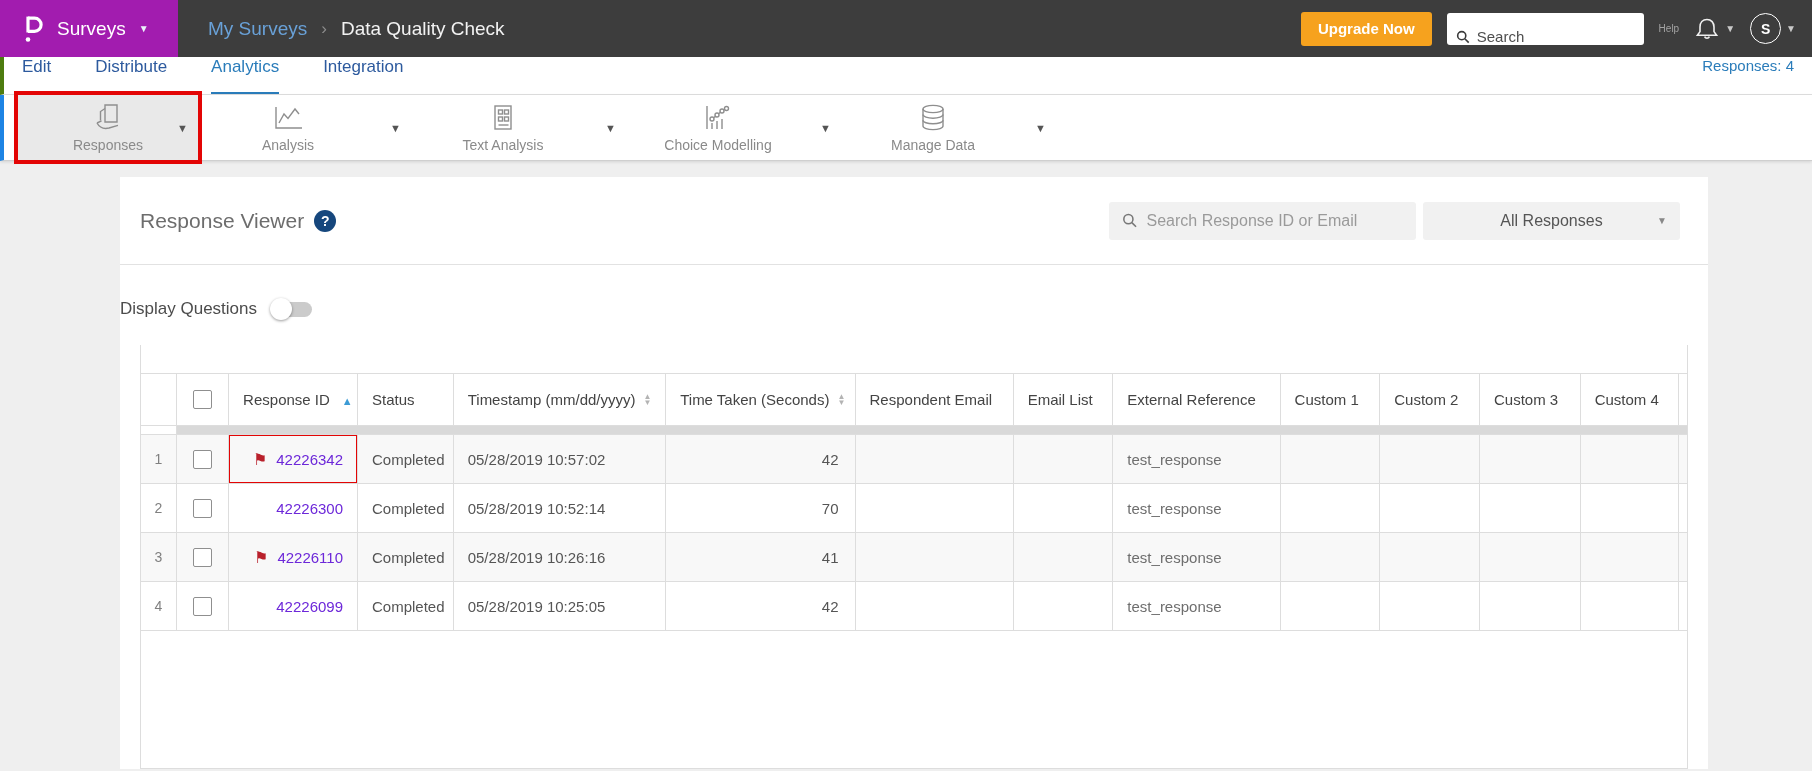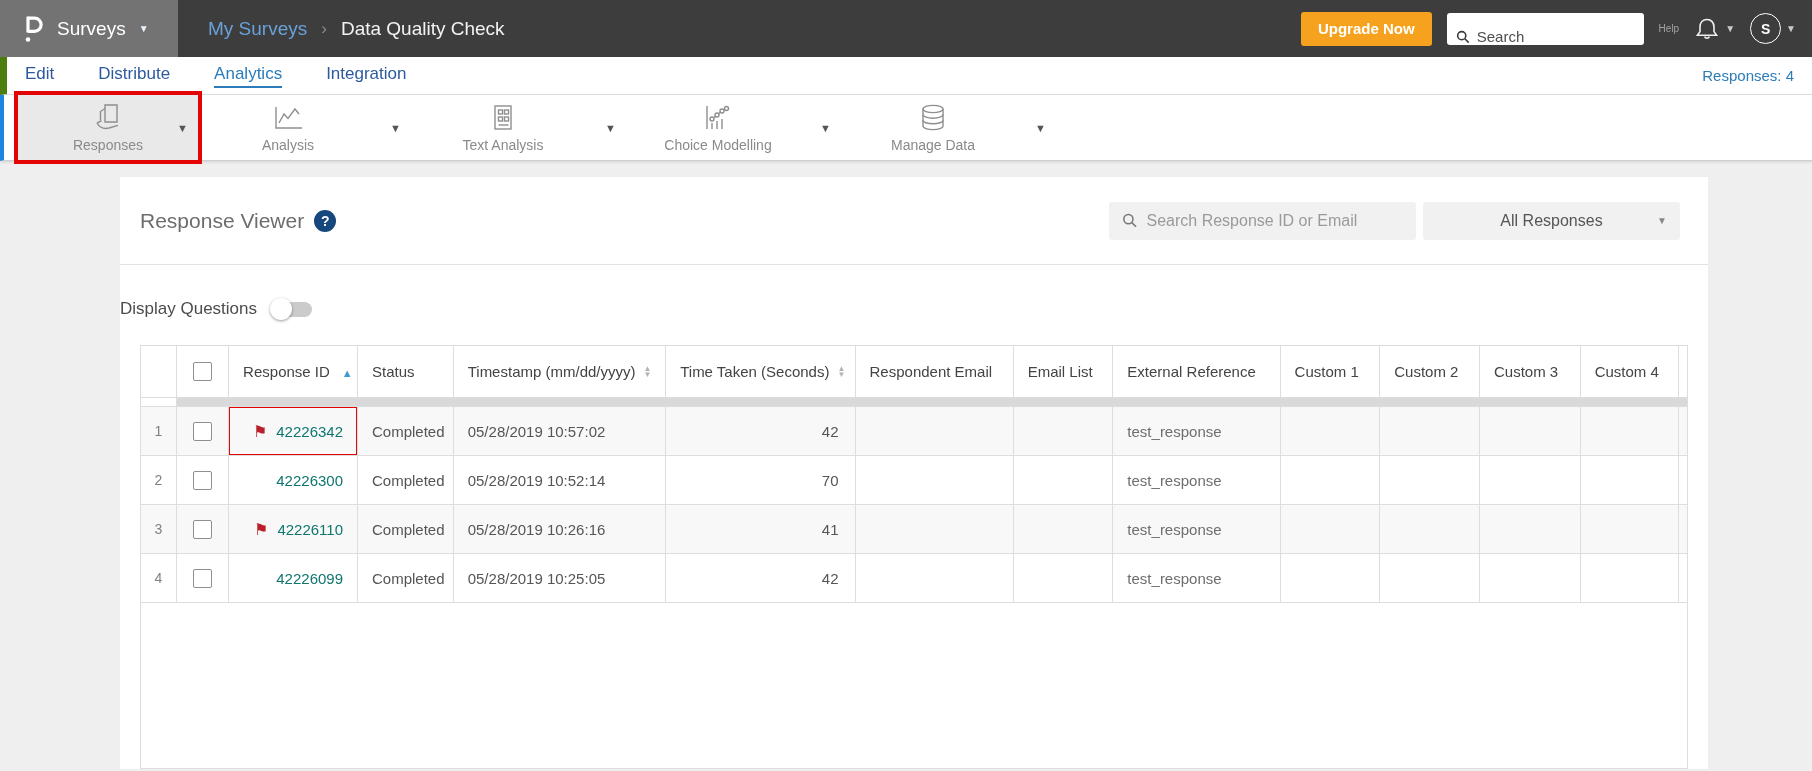--- a/index.html
+++ b/index.html
@@ -2,41 +2,41 @@
 <html><head>
 <meta charset="utf-8">
 <style>
   * { margin:0; padding:0; box-sizing:border-box; }
   html,body { width:1812px; height:771px; }
   body { font-family:"Liberation Sans", sans-serif; background:#efefef; overflow:hidden; }
   .screen { width:1812px; height:771px; position:relative; overflow:hidden; background:#efefef; }
 
   
   .topbar { height:57px; background:#3d3d3d; display:flex; align-items:center; }
-  .logo-zone { width:178px; height:100%; background:#737373; display:flex; align-items:center; padding-left:22px; gap:13px; cursor:pointer; flex:none; }
+  .logo-zone { width:178px; height:100%; background:#a21caf; display:flex; align-items:center; padding-left:22px; gap:13px; cursor:pointer; flex:none; }
   .product-label { color:#fff; font-size:19px; }
   .caret { font-size:10px; line-height:1; }
   .caret-light { color:#eaf2fb; }
   .caret-dim { color:#c9c9c9; }
   .caret-gray { color:#888; }
   .breadcrumb { display:flex; align-items:center; gap:14px; margin-left:30px; font-size:19px; }
   .bc-parent { color:#69a1d8; text-decoration:none; cursor:pointer; }
   .bc-sep { color:#8c8c8c; font-size:17px; }
   .bc-current { color:#f2f2f2; }
   .topbar-right { margin-left:auto; display:flex; align-items:center; gap:15px; margin-right:16px; }
   .upgrade { background:#f6a21e; color:#fff; border:none; border-radius:3px; font-size:15px; font-weight:700; height:34px; padding:0 17px; cursor:pointer; font-family:inherit; }
   .tsearch { width:197px; height:32px; background:#fff; border-radius:3px; display:flex; align-items:flex-end; padding:0 9px; gap:7px; }
   .tsearch input { border:none; outline:none; background:transparent; width:100%; font-size:15px; color:#333; font-family:inherit; }
   .tsearch input::placeholder { color:#4e4e4e; }
   .help-link { color:#a3a3a3; font-size:10px; text-decoration:none; cursor:pointer; }
   .icon-group { display:flex; align-items:center; gap:5px; cursor:pointer; }
   .avatar { width:31px; height:31px; border:1.5px solid #fff; border-radius:50%; color:#fff; font-size:14px; font-weight:600; display:flex; align-items:center; justify-content:center; }
 
   
-  .navrow { height:38px; background:#fff; border-left:7px solid #4d7c0f; border-bottom:1px solid #e0e0e0; display:flex; align-items:center; padding-left:18px; gap:44px; }
+  .navrow { height:38px; background:#fff; border-left:4px solid #4d7c0f; border-bottom:1px solid #e0e0e0; display:flex; padding-left:18px; gap:44px; }
   .nav-item { font-size:17px; color:#2d5a9e; text-decoration:none; cursor:pointer; padding-bottom:2px; border-bottom:2px solid transparent; }
   .nav-item.active { color:#2a7cba; border-bottom-color:#2a7cba; }
   .responses-count { margin-left:auto; margin-right:18px; font-size:15px; color:#2a7cba; }
 
   
   .toolbar { height:66px; background:#fff; border-left:4px solid #1d84e4; border-bottom:1px solid #cfcfcf; box-shadow:0 1px 3px rgba(0,0,0,.12); display:flex; align-items:stretch; padding-left:14px; position:relative; z-index:2; }
   .tgroup { display:flex; align-items:center; }
   .titem { width:180px; height:100%; display:flex; flex-direction:column; align-items:center; justify-content:center; gap:4px; cursor:pointer; position:relative; }
   .titem svg { stroke:#8e8e8e; fill:none; stroke-width:1.4; }
   .tlabel { font-size:14px; color:#8a8a8a; }
@@ -59,37 +59,37 @@
   .rfilter { width:257px; height:38px; background:#f1f1f1; border-radius:3px; display:flex; align-items:center; justify-content:center; font-size:16px; color:#555; position:relative; cursor:pointer; }
   .rfilter .caret-gray { position:absolute; right:13px; top:50%; transform:translateY(-50%); }
 
   .dq-row { display:flex; align-items:center; gap:15px; margin-top:34px; flex:none; }
   .dq-label { font-size:17px; color:#4c4c4c; }
   .toggle { width:40px; height:15px; background:#cbcbcb; border-radius:8px; position:relative; cursor:pointer; display:inline-block; }
   .toggle .knob { position:absolute; left:-2px; top:-4px; width:22px; height:22px; background:#fff; border-radius:50%; box-shadow:0 1px 3px rgba(0,0,0,.4); }
 
   
   .table-zone { margin:26px 20px 0 20px; flex:1; border-left:1px solid #ddd; border-right:1px solid #ddd; border-bottom:1px solid #ddd; overflow:hidden; }
-  table { width:100%; border-collapse:collapse; table-layout:fixed; }
+  table { width:100%; border-collapse:collapse; table-layout:fixed;margin-top:28px; }
   th, td { border:1px solid #ddd; font-weight:400; }
   th:first-child, td:first-child { border-left:none; }
   th:last-child, td:last-child { border-right:none; }
   thead th { height:52px; background:#fff; font-size:15px; color:#444; text-align:left; padding-left:14px; vertical-align:middle; white-space:nowrap; overflow:hidden; }
   th.c-num, th.c-check { padding:0; text-align:center; }
   tbody td { height:49px; font-size:15px; color:#555; vertical-align:middle; white-space:nowrap; overflow:hidden; }
   tr.odd td { background:#f8f8f8; }
   .strip-row td { height:9px; border:none; padding:0; }
   .strip-row .strip-first { background:#fff; border-left:none; border-right:1px solid #ddd; }
   .strip-row .strip-bar { background:#d9d9d9; cursor:pointer; }
   td.c-num { text-align:center; color:#808080; font-size:14px; }
   td.c-check { text-align:center; }
   .cb { display:inline-block; width:19px; height:19px; border:1px solid #8f8f8f; border-radius:2px; background:#fff; vertical-align:middle; cursor:pointer; }
   td.c-id { text-align:right; padding-right:14px; position:relative; }
   .flag { color:#b9202b; font-size:16px; margin-right:9px; }
-  .id-link { color:#0f766e; text-decoration:none; cursor:pointer; }
+  .id-link { color:#6d28d9; text-decoration:none; cursor:pointer; }
   td.c-status, td.c-ts, td.c-ext { padding-left:14px; }
   td.c-ext { color:#6e6e6e; }
   td.c-tt { text-align:right; padding-right:16px; }
   .sort-asc { color:#3c9bd5; font-size:11px; margin-left:12px; }
   .sort-neutral { display:inline-flex; flex-direction:column; margin-left:8px; color:#b3b3b3; font-size:8px; line-height:6px; vertical-align:middle; position:relative; top:-1px; }
   .annotated-cell::after { content:""; position:absolute; inset:-3px; border:4px solid #e30505; pointer-events:none; z-index:3; }
 </style>
 </head>
 <body>
 

